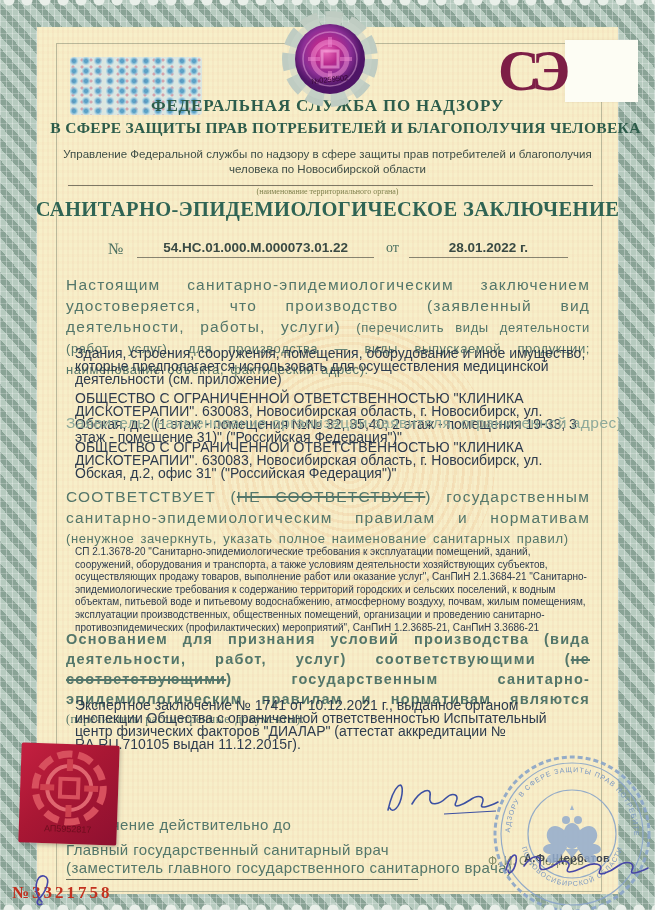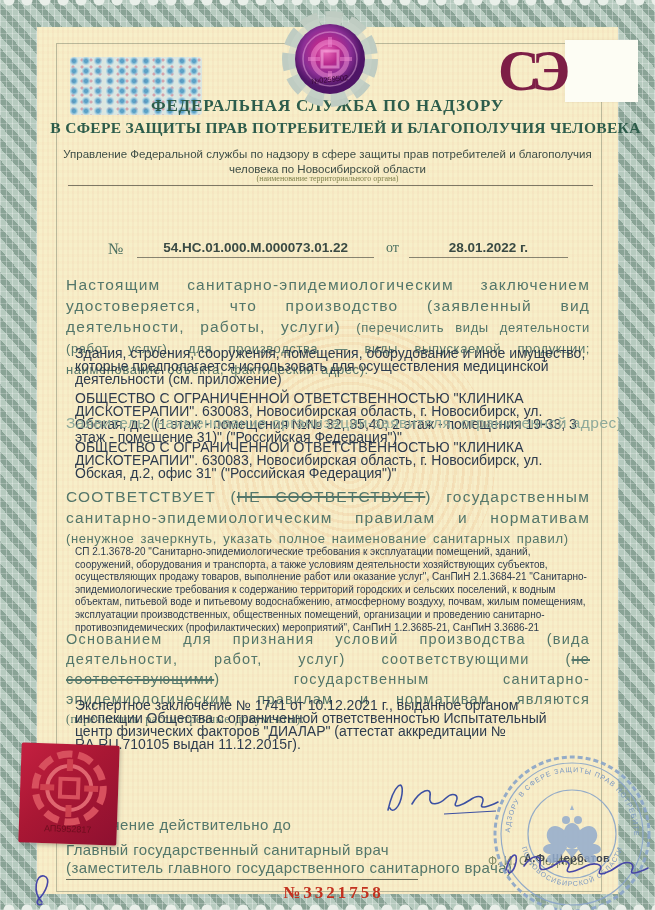--- a/index.html
+++ b/index.html
@@ -49,21 +49,21 @@
       radial-gradient(circle at 3px 3px, rgba(205,110,130,.55) 1px, rgba(205,110,130,0) 2px);
     background-size:12px 10px, 9px 7px;
   }
   .white-rect{ left:565px; top:40px; width:73px; height:62px; background:#fdfdf4; box-shadow:0 0 2px rgba(0,0,0,.08); }
   .se-logo{ left:498px; top:42px; font-family:"Liberation Serif",serif; font-weight:bold; font-size:58px; line-height:58px; letter-spacing:-9px; color:#7d1e46; }
 
   .h1{ left:0; right:0; top:96px;  font-weight:bold; font-size:17px; letter-spacing:.8px; color:#2d5c4b; }
   .h2{ left:0; right:0; top:119px; font-weight:bold; font-size:15.5px; letter-spacing:.3px; color:#2d5c4b;padding-left:36px; }
   .org{ left:60px; right:60px; top:147px; font-size:11.5px; line-height:14.5px; color:#3e4d46; }
   .org-line{ left:68px; right:62px; top:185px; border-top:1px solid rgba(60,60,50,.65); }
-  .org-cap{ left:0; right:0; top:174px; font-size:8px; color:#80834f; }
+  .org-cap{ left:0; right:0; top:187px; font-size:8px; color:#80834f; }
 
   .title{ left:0; right:0; top:198px; font-weight:bold; font-size:20.5px; letter-spacing:.4px; color:#2f6454; }
 
   .numrow{ left:108px; top:240px; width:460px; display:flex; align-items:flex-end; color:#4b6f60; }
   .numrow .no{ font-family:"Liberation Serif",serif; font-size:16px; }
   .numrow .num{ width:238px; margin-left:14px; text-align:center; font-weight:bold; font-size:13.5px; color:#3a4a44; border-bottom:1px solid rgba(60,60,55,.6); padding-bottom:2px;}
   .numrow .ot{ font-family:"Liberation Serif",serif; font-size:14px; margin-left:12px; padding-bottom:2px;}
   .numrow .date{ width:160px; margin-left:10px; text-align:center; font-weight:bold; font-size:13.5px; color:#3a4a44; border-bottom:1px solid rgba(60,60,55,.6); padding-bottom:2px;}
 
   .big{ color:#53766a; text-align:justify; letter-spacing:1.2px; word-spacing:5px; }
@@ -74,30 +74,30 @@
   .intro{ left:66px; width:524px; top:274px; }
   .small-dark{ color:#2d3b4e; font-size:14px; line-height:13px; text-align:left; }
   .objtext{ left:75px; width:512px; top:347px; }
   .org1{ left:75px; width:515px; top:392px; }
   .applicant{ left:66px; top:414px; font-size:15.5px; letter-spacing:.5px; color:#8ea99a; }
   .org2{ left:75px; width:515px; top:441px; }
 
   .compliance{ left:66px; width:524px; top:486px; }
   .rules{ left:75px; width:515px; top:546px; line-height:12.6px; font-size:10px; }
   .basis{ left:66px; width:524px; top:629px; }
-  .basis .lead{ font-size:14.5px; line-height:20px; }
+  .basis .lead{ font-size:14.5px; line-height:20px;font-weight:bold; }
   .basis .note{ font-size:12px; line-height:20px; letter-spacing:.5px; word-spacing:2px;font-family:Liberation Serif, serif;}
   .docs{ left:75px; width:500px; top:699px; }
 
   .footer-label{ color:#53766a; font-size:15px; letter-spacing:.4px; }
   .valid{ left:66px; top:816px; }
   .chief{ left:66px; top:841px; }
   .deputy{ left:66px; top:859px; }
   .sign-line{ left:66px; width:352px; top:879px; border-top:1px solid rgba(60,70,60,.75); }
-  .blank-num{ left:12px; right:0; top:883px; text-align:center; font-family:"Liberation Serif",serif; font-weight:bold; font-size:17px; letter-spacing:3px; color:#c2311f; }
+  .blank-num{ left:12px; right:0; top:883px; font-family:"Liberation Serif",serif; font-weight:bold; font-size:17px; letter-spacing:3px; color:#c2311f; }
 
   .fio-label{ left:488px; top:854px; font-size:12px; color:rgba(110,125,90,.85); z-index:2; }
   .signer{ left:524px; top:852px; font-size:11px; font-weight:bold; color:#3c4450; z-index:2; letter-spacing:.3px;text-align:right;}
 
   .red-stamp{
     left:20px; top:744px; width:98px; height:100px; z-index:3; transform:rotate(2deg);
     background:linear-gradient(135deg,#c42040 0%, #a91734 45%, #8e1030 100%);
     box-shadow:1px 2px 4px rgba(0,0,0,.25); border-radius:2px;
   }
   .badge-svg{ left:278px; top:10px; width:104px; height:100px; z-index:5;}
@@ -137,20 +137,21 @@
     <path d="M30 49 h12 M62 49 h12 M52 27 v10 M52 61 v10" stroke="rgba(240,140,210,.5)" stroke-width="4"></path>
     <text x="52" y="72" text-anchor="middle" font-size="7.5" fill="rgba(45,0,35,.85)" transform="rotate(-6 52 72)">№0259502</text>
   </svg>
 
   <div class="abs ctr ser h1">ФЕДЕРАЛЬНАЯ СЛУЖБА ПО НАДЗОРУ</div>
   <div class="abs ctr ser h2">В СФЕРЕ ЗАЩИТЫ ПРАВ ПОТРЕБИТЕЛЕЙ И БЛАГОПОЛУЧИЯ  ЧЕЛОВЕКА</div>
   <div class="abs ctr org">Управление Федеральной службы по надзору в сфере защиты прав потребителей и благополучия человека по Новосибирской области</div>
   <div class="abs org-line"></div>
   <div class="abs ctr ser org-cap">(наименование территориального органа)</div>
 
+  <div class="abs ctr ser title">САНИТАРНО-ЭПИДЕМИОЛОГИЧЕСКОЕ ЗАКЛЮЧЕНИЕ</div>
 
   <div class="abs numrow">
     <span class="no">№</span>
     <span class="num">54.НС.01.000.М.000073.01.22</span>
     <span class="ot">от</span>
     <span class="date">28.01.2022 г.</span>
   </div>
 
   <div class="abs big intro">
     <span class="lead">Настоящим санитарно-эпидемиологическим заключением удостоверяется, что производство (заявленный вид деятельности, работы, услуги) </span><span class="note">(перечислить виды деятельности (работ, услуг), для производства — виды выпускаемой продукции; наименование объекта, фактический адрес):</span>

